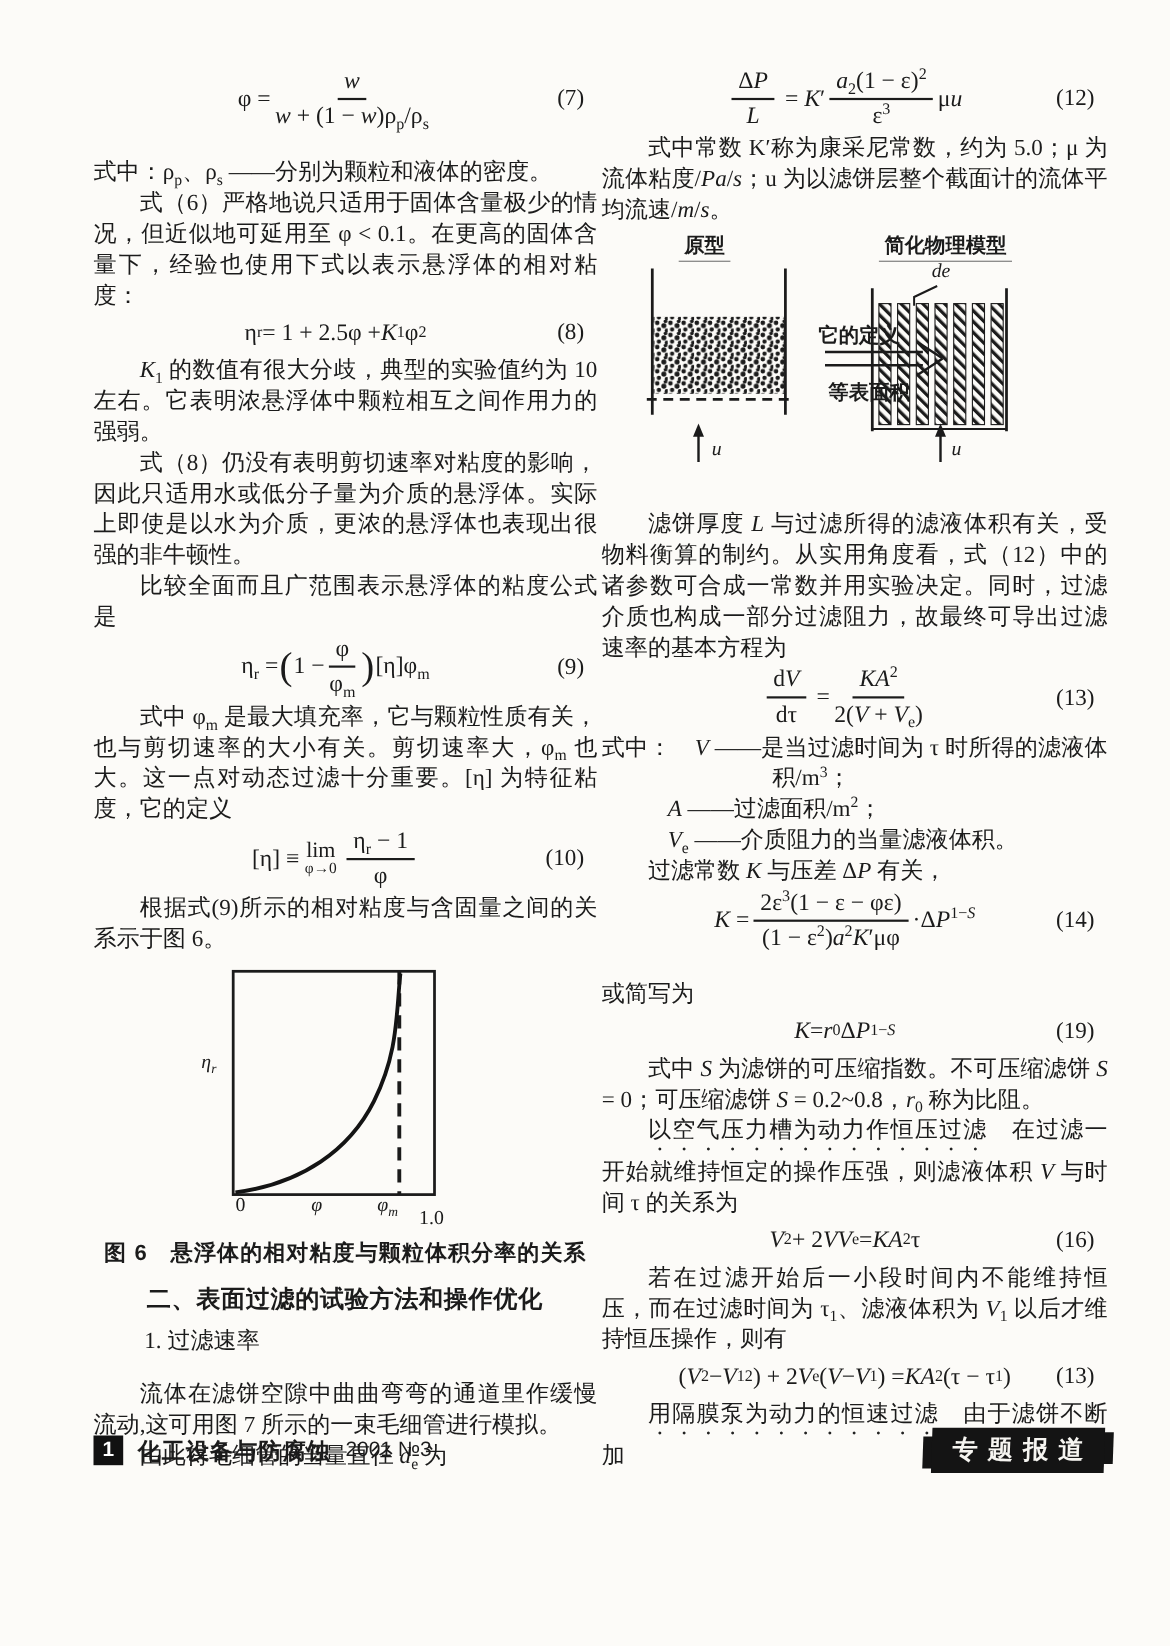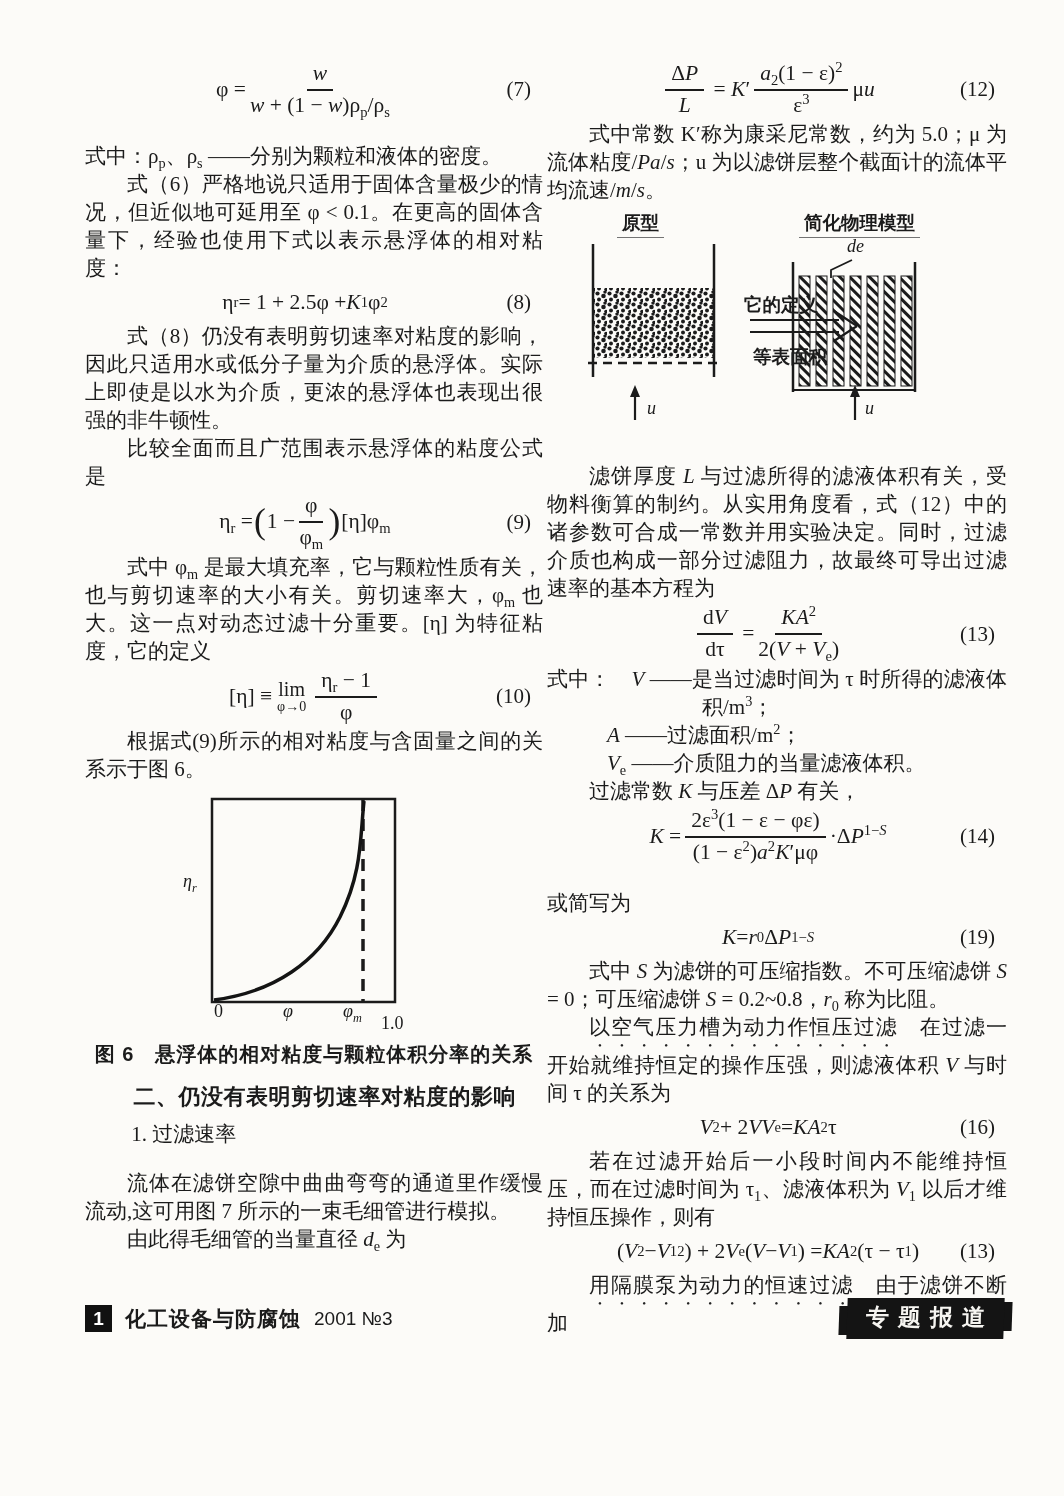--- a/index.html
+++ b/index.html
@@ -95,20 +95,21 @@
     </div>
 
     <p class="noind">式中：ρ<sub>p</sub>、ρ<sub>s</sub> ——分别为颗粒和液体的密度。</p>
     <p class="ind">式（6）严格地说只适用于固体含量极少的情况，但近似地可延用至 φ &lt; 0.1。在更高的固体含量下，经验也使用下式以表示悬浮体的相对粘度：</p>
 
     <div class="eq">
       <span class="eq-body">η<sub>r</sub> = 1 + 2.5φ + <i>K</i><sub>1</sub>φ<sup>2</sup></span>
       <span class="tag">(8)</span>
     </div>
 
+    <p class="ind"><i>K</i><sub>1</sub> 的数值有很大分歧，典型的实验值约为 10 左右。它表明浓悬浮体中颗粒相互之间作用力的强弱。</p>
     <p class="ind">式（8）仍没有表明剪切速率对粘度的影响，因此只适用水或低分子量为介质的悬浮体。实际上即使是以水为介质，更浓的悬浮体也表现出很强的非牛顿性。</p>
     <p class="ind">比较全面而且广范围表示悬浮体的粘度公式是</p>
 
     <div class="eq">
       <span class="eq-body">
           <span>η<sub>r</sub> = </span>
           <span class="bigp">(</span>
           <span>1 − </span>
           <span class="frac">
             <span class="fn">φ</span>
@@ -148,21 +149,21 @@
         </svg>
         <span class="f6lab ylab">η<sub>r</sub></span>
         <span class="f6lab x0">0</span>
         <span class="f6lab xphi">φ</span>
         <span class="f6lab xphim">φ<sub>m</sub></span>
         <span class="f6lab x1">1.0</span>
       </div>
       <figcaption class="fig-caption">图 6　悬浮体的相对粘度与颗粒体积分率的关系</figcaption>
     </figure>
 
-    <h2 class="h2">二、仍没有表明剪切速率对粘度的影响</h2>
+    <h2 class="h2">二、表面过滤的试验方法和操作优化</h2>
     <h3 class="h3">1. 过滤速率</h3>
 
     <p class="ind">流体在滤饼空隙中曲曲弯弯的通道里作缓慢流动,这可用图 7 所示的一束毛细管进行模拟。</p>
     <p class="ind">由此得毛细管的当量直径 <i>d</i><sub>e</sub> 为</p>
 
   </section>
 
   <section class="col col-right">
 
 

